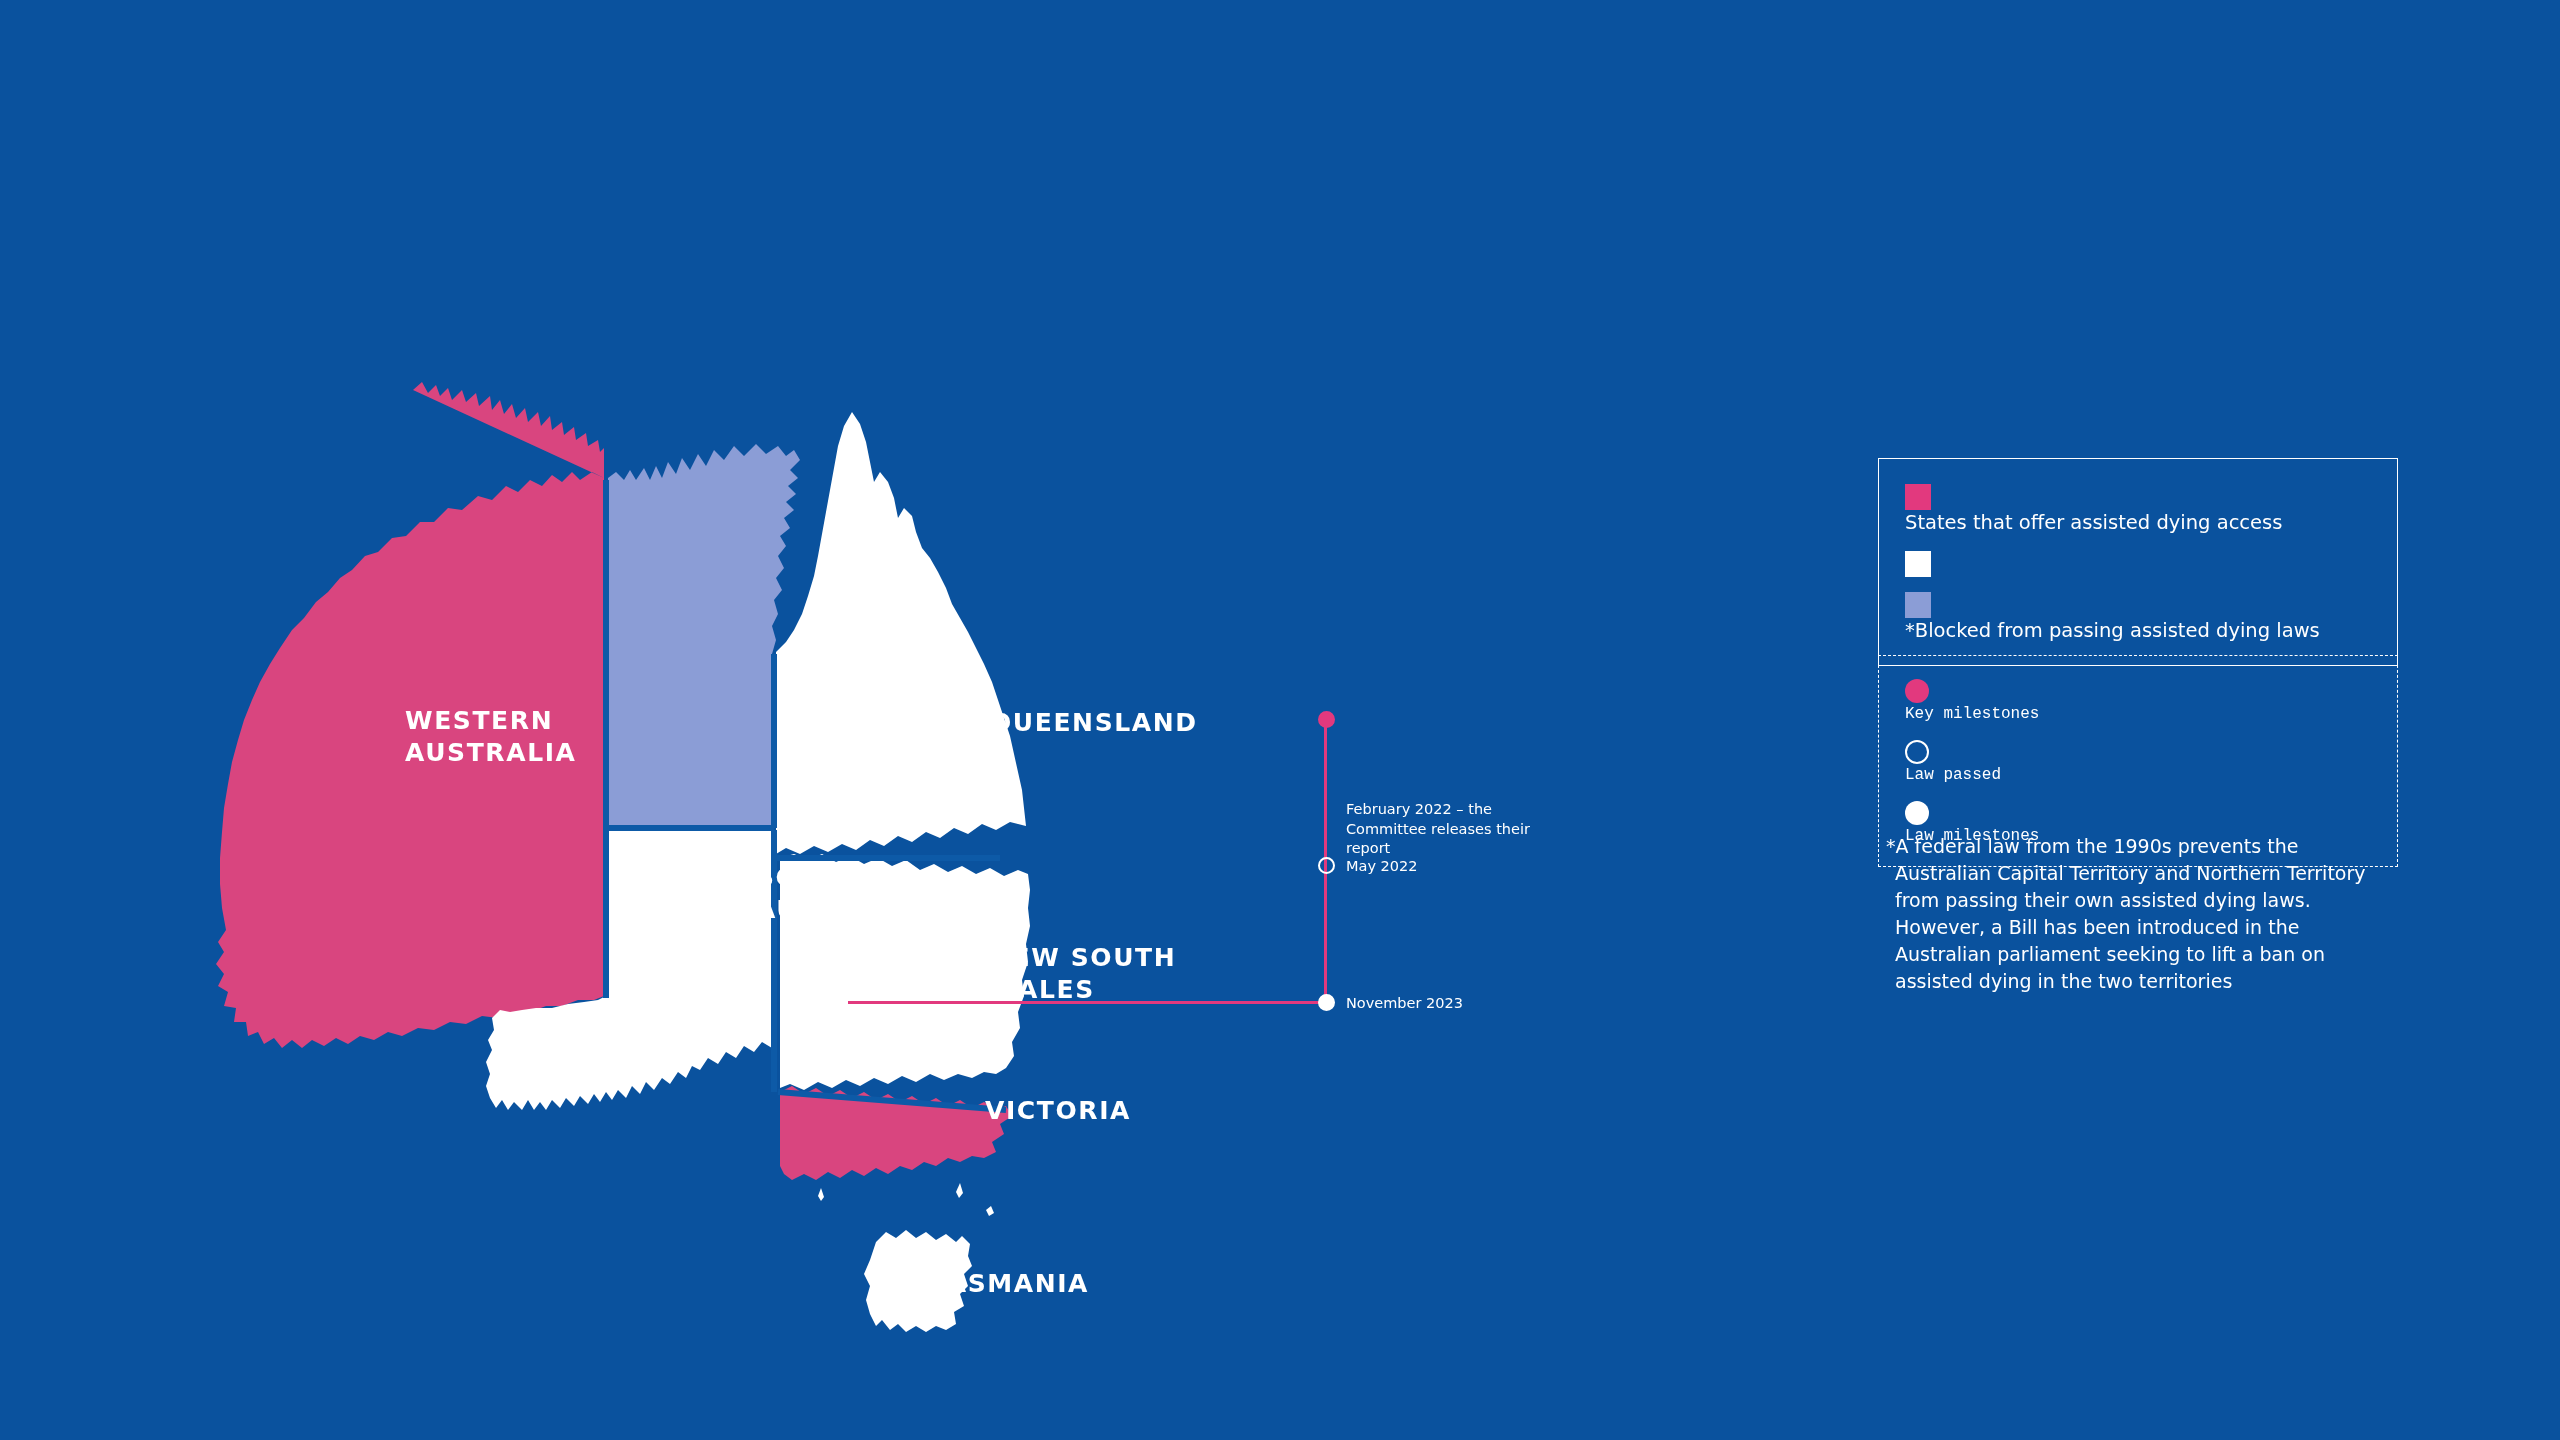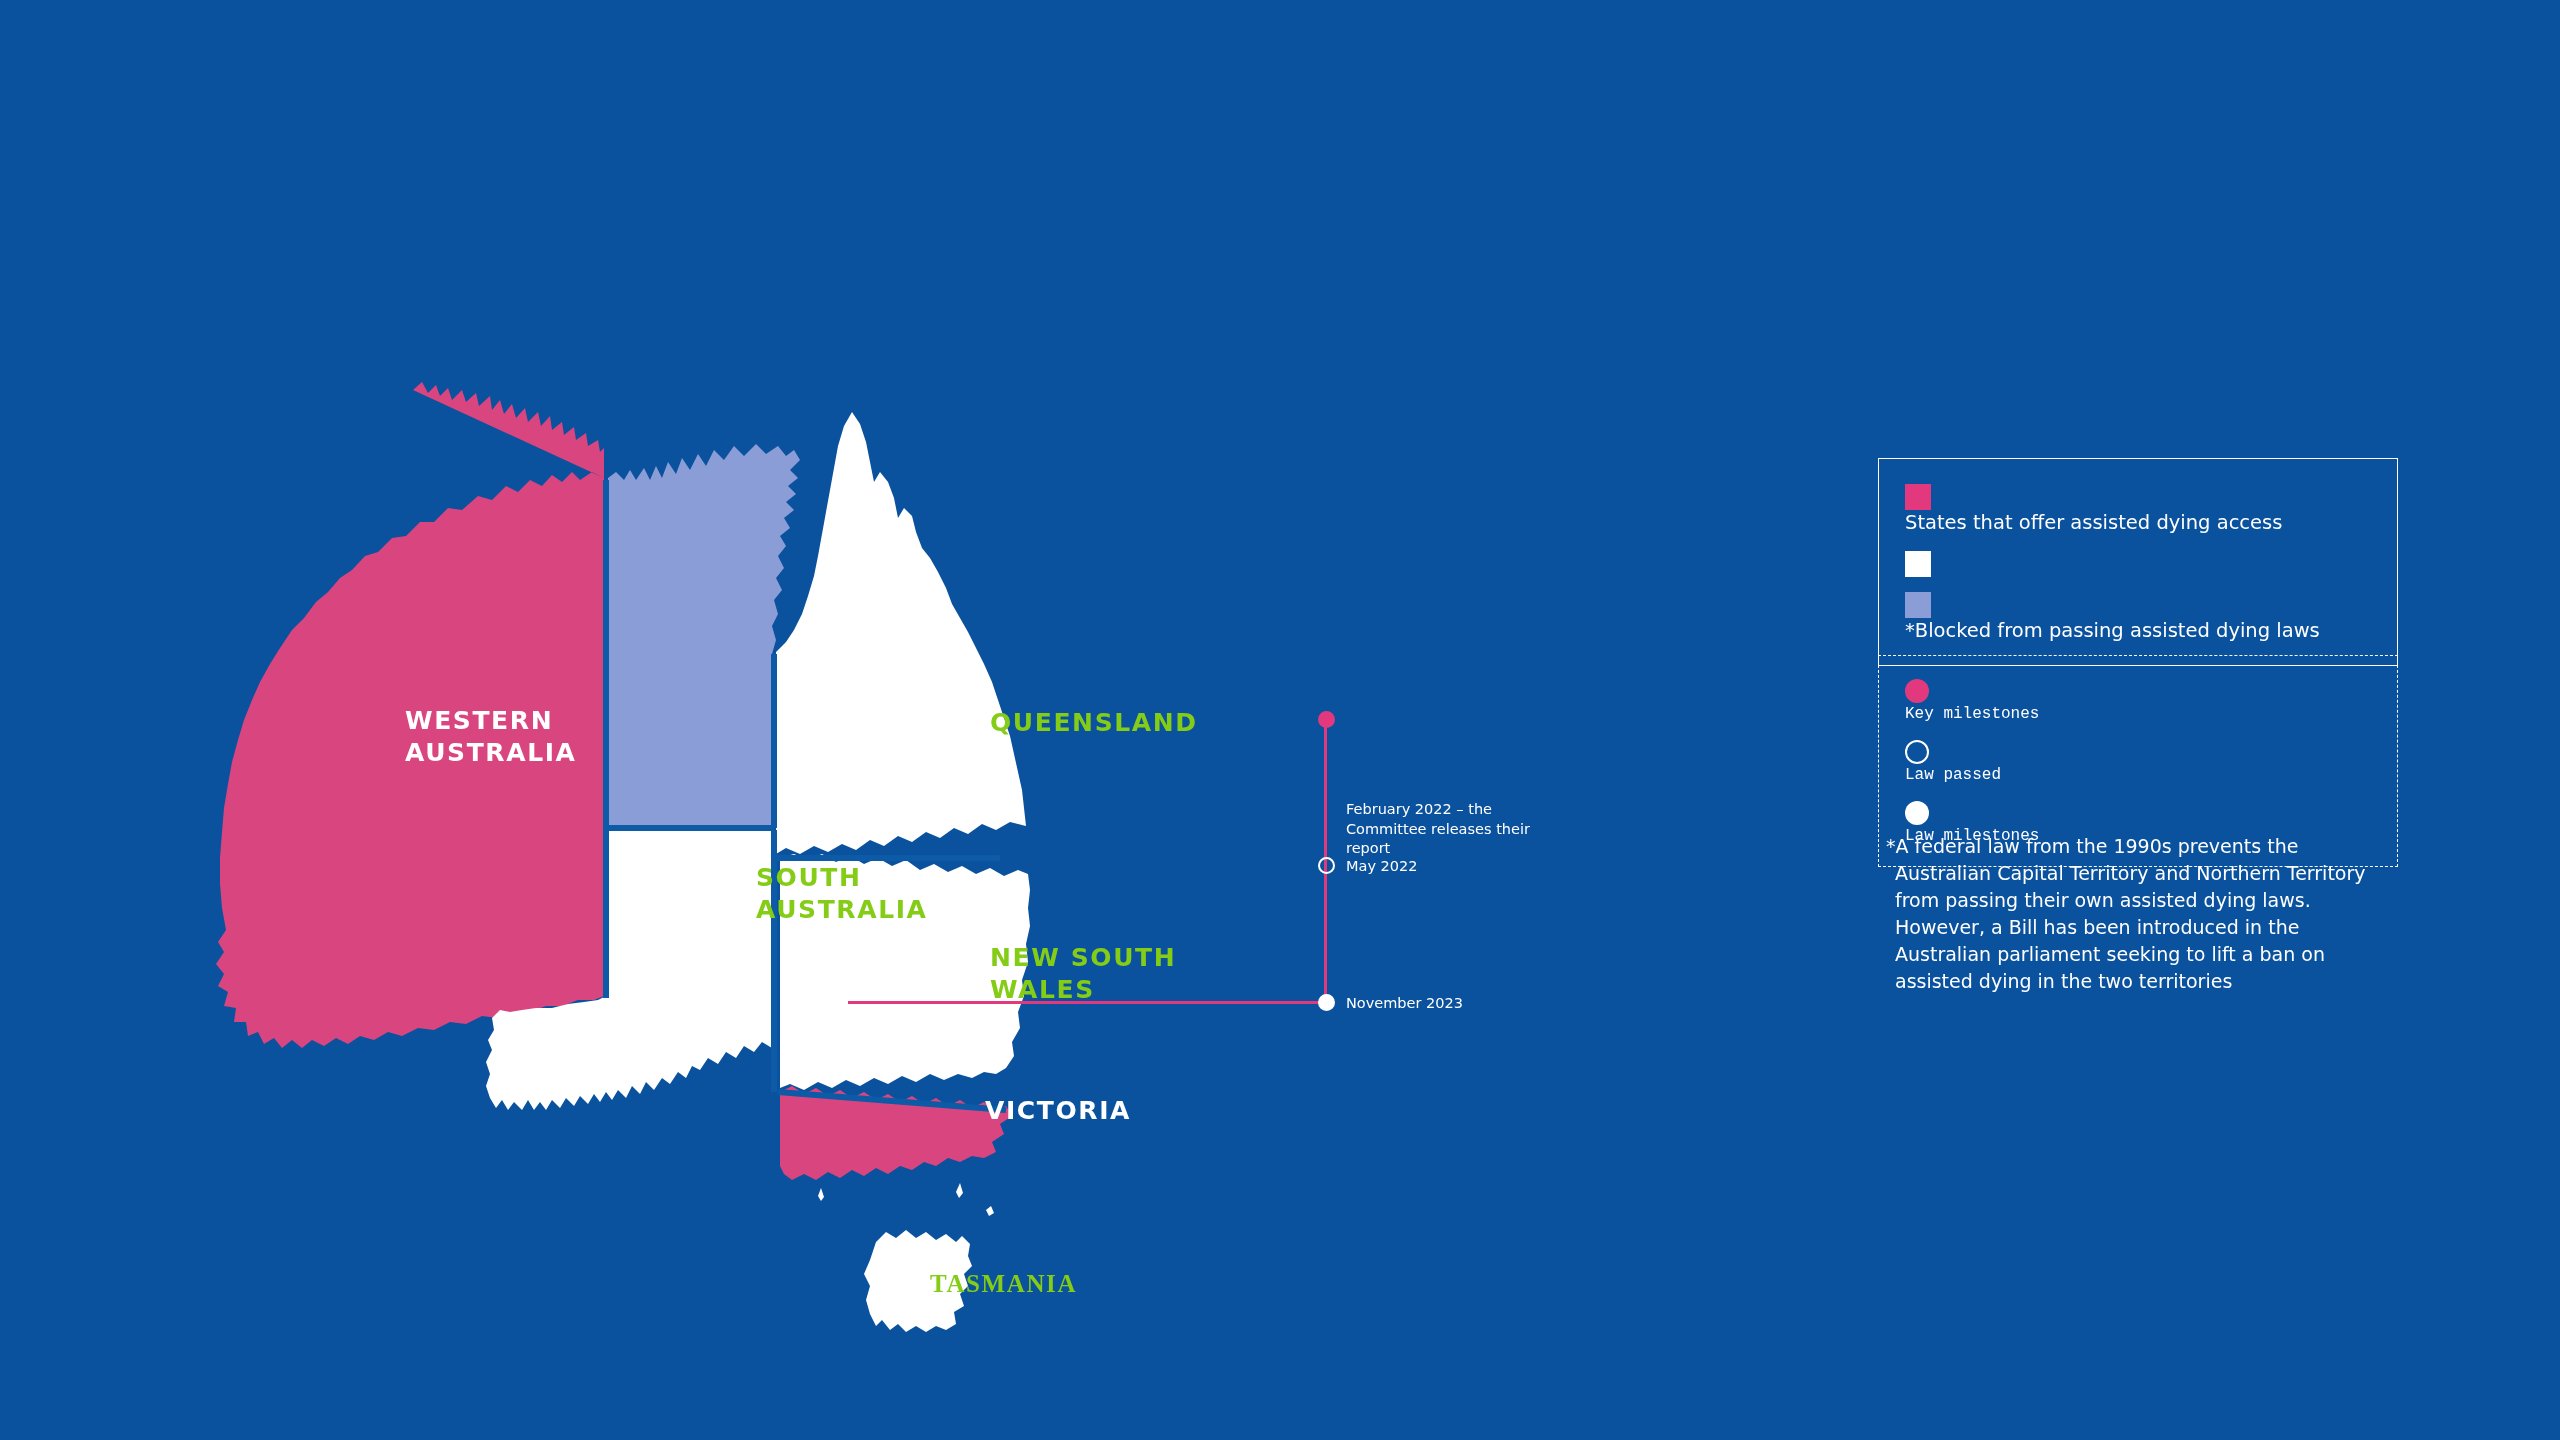--- a/index.html
+++ b/index.html
@@ -36,30 +36,30 @@
     position: absolute;
     font-family: "DejaVu Sans", "Liberation Sans", sans-serif;
     font-weight: bold;
     font-size: 25px;
     letter-spacing: 1.6px;
     line-height: 1.26;
     text-transform: uppercase;
     white-space: pre-line;
     pointer-events: none;
   }
-  .lbl-pink  { color: #84cc16; }
+  .lbl-pink  { color: #ffffff; }
   .lbl-white { color: #ffffff; }
 
   #label-wa { left: 405px; top: 705px; }
   #label-nt { left: 690px; top: 560px; opacity: 0; }
   #label-qld{ left: 990px; top: 707px; }
   #label-sa { left: 756px; top: 862px; }
   #label-nsw{ left: 990px; top: 942px; }
   #label-vic{ left: 985px; top: 1095px; }
-  #label-tas{ left: 930px; top: 1268px; font-family: Liberation Serif, serif; }
+  #label-tas{ left: 930px; top: 1268px; }
 
   
   #timeline {
     position: absolute;
     left: 1318px;
     top: 700px;
     width: 320px;
     height: 320px;
   }
   .tl-spine {

